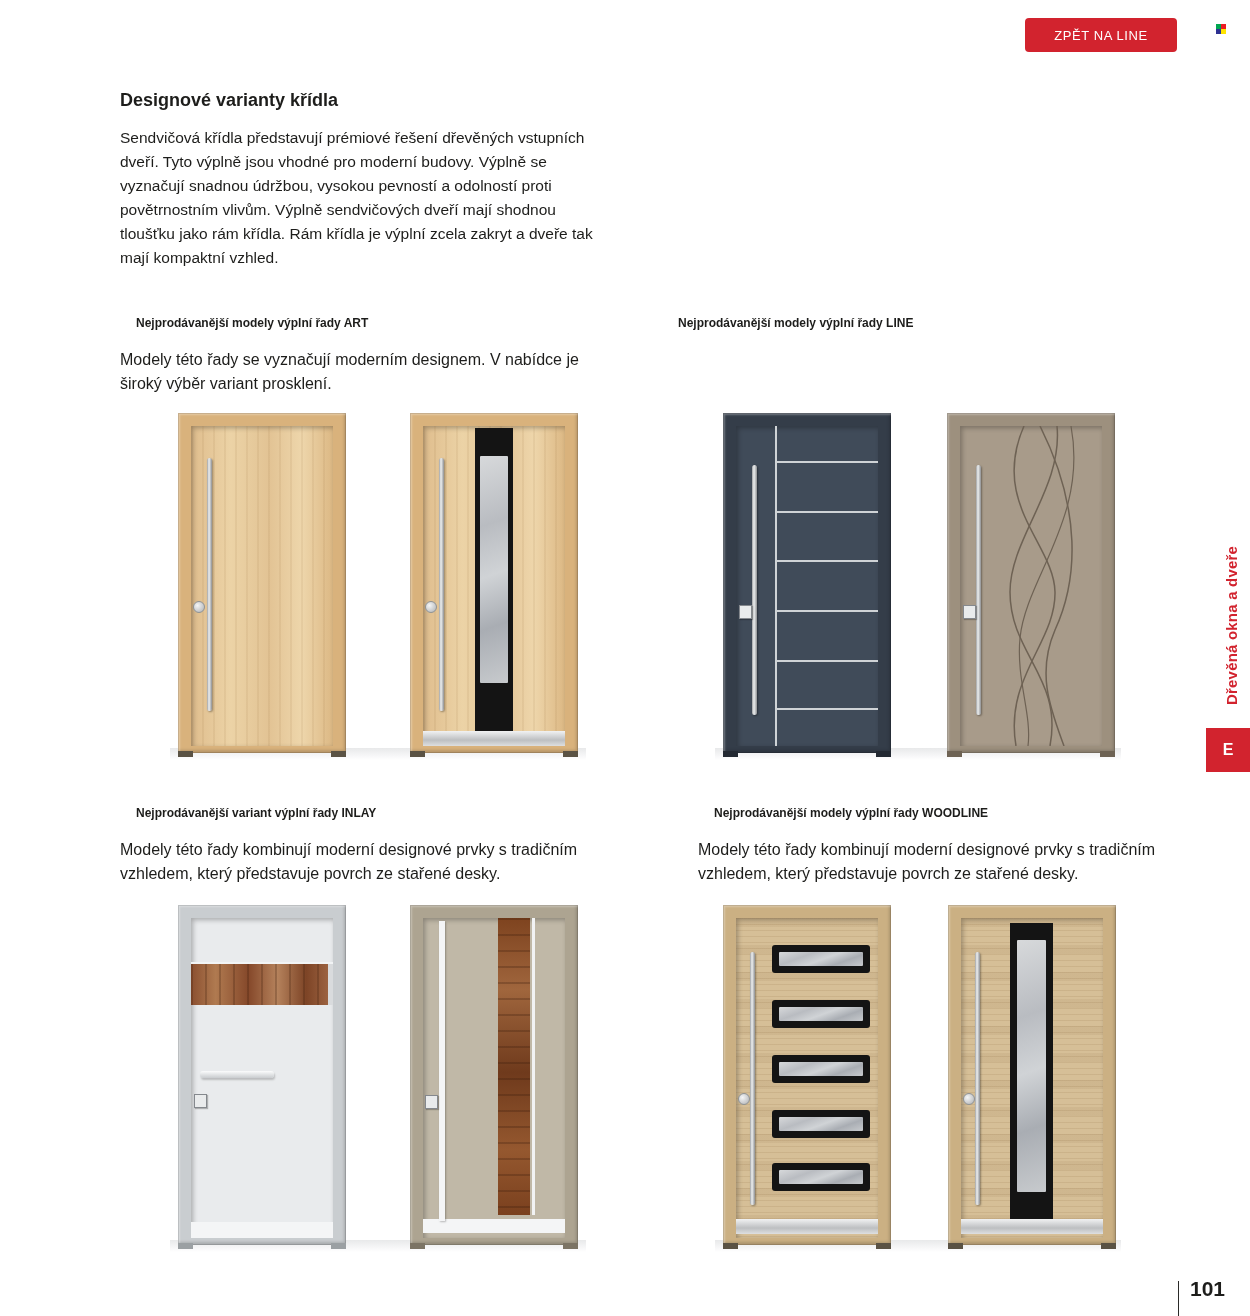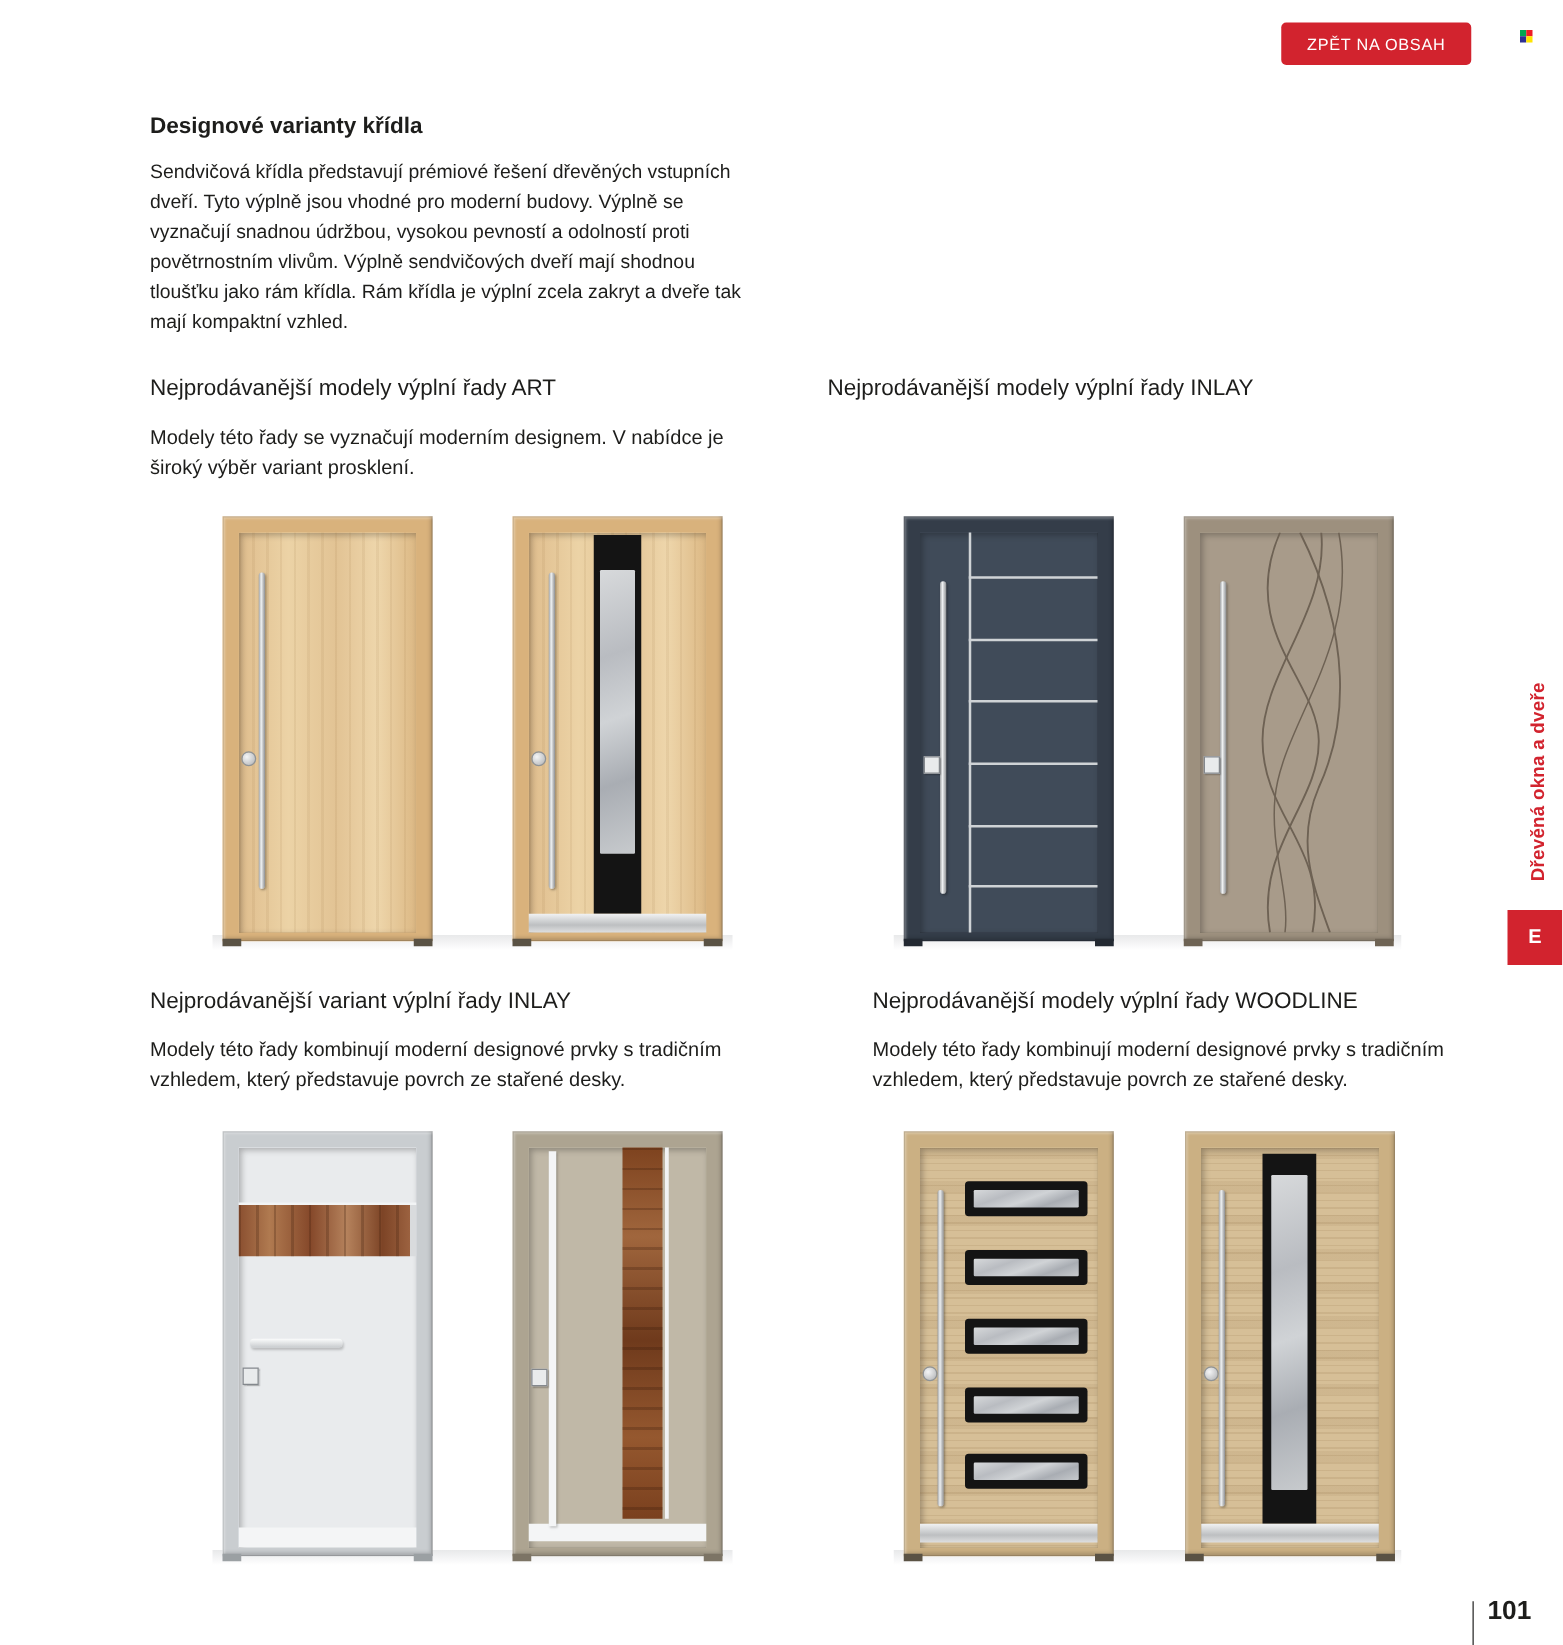--- a/index.html
+++ b/index.html
@@ -12,21 +12,21 @@
     font-family:"Liberation Sans",sans-serif;font-size:13px;letter-spacing:.6px;
     display:flex;align-items:center;justify-content:center;cursor:pointer;}
   .logo{position:absolute;left:1216px;top:24px;width:10px;height:10px;
     display:grid;grid-template-columns:5px 5px;grid-template-rows:5px 5px;}
 
   
   .h1{position:absolute;left:120px;top:90px;font-size:18px;font-weight:bold;}
   .intro{position:absolute;left:120px;top:126px;width:520px;font-size:15.5px;
     line-height:24px;white-space:pre-line;}
   .sec{position:absolute;width:520px;}
-  .sec h2{margin:0;font-size:18px;font-weight:normal;}
+  .sec h2{margin:16px;font-size:12px;font-weight:bold;}
   .sec p{margin:18px 0 0 0;font-size:16px;line-height:24px;white-space:pre-line;}
   .sec-art{left:120px;top:300px;}
   .sec-line{left:662px;top:300px;}
   .sec-inlay{left:120px;top:790px;}
   .sec-woodline{left:698px;top:790px;}
 
   
   .side-label{position:absolute;left:1218px;top:535px;width:26px;height:180px;
     color:var(--accent-red,#d2232e);font-size:15px;font-weight:bold;
     writing-mode:vertical-rl;transform:rotate(180deg);
@@ -113,21 +113,21 @@
   .wline{position:absolute;background:#f2f3f4;}
   .kick-light{position:absolute;left:0;right:0;background:#f4f5f6;z-index:2;}
   .win{position:absolute;background:var(--panel-black,#141414);border-radius:3px;z-index:1;}
   .win .glass{inset:7px;}
 </style>
 </head>
 <body>
 
 <div id="page">
 
-  <button class="btn-back">ZPĚT NA OBSAH</button>
+  <button class="btn-back">ZPĚT NA LINE</button>
   <div class="logo">
     <div style="background: rgb(0, 166, 81);"></div>
     <div style="background: rgb(237, 28, 36);"></div>
     <div style="background: rgb(46, 49, 146);"></div>
     <div style="background: rgb(255, 228, 0);"></div>
   </div>
 
   <div class="h1">Designové varianty křídla</div>
   <div class="intro">Sendvičová křídla představují prémiové řešení dřevěných vstupních
 dveří. Tyto výplně jsou vhodné pro moderní budovy. Výplně se
@@ -135,21 +135,21 @@
 povětrnostním vlivům. Výplně sendvičových dveří mají shodnou
 tloušťku jako rám křídla. Rám křídla je výplní zcela zakryt a dveře tak
 mají kompaktní vzhled.</div>
 
   <div class="sec sec-art">
     <h2>Nejprodávanější modely výplní řady ART</h2>
     <p>Modely této řady se vyznačují moderním designem. V nabídce je
 široký výběr variant prosklení.</p>
   </div>
   <div class="sec sec-line">
-    <h2>Nejprodávanější modely výplní řady INLAY</h2>
+    <h2>Nejprodávanější modely výplní řady LINE</h2>
   </div>
   <div class="sec sec-inlay">
     <h2>Nejprodávanější variant výplní řady INLAY</h2>
     <p>Modely této řady kombinují moderní designové prvky s tradičním
 vzhledem, který představuje povrch ze stařené desky.</p>
   </div>
   <div class="sec sec-woodline">
     <h2>Nejprodávanější modely výplní řady WOODLINE</h2>
     <p>Modely této řady kombinují moderní designové prvky s tradičním
 vzhledem, který představuje povrch ze stařené desky.</p>

